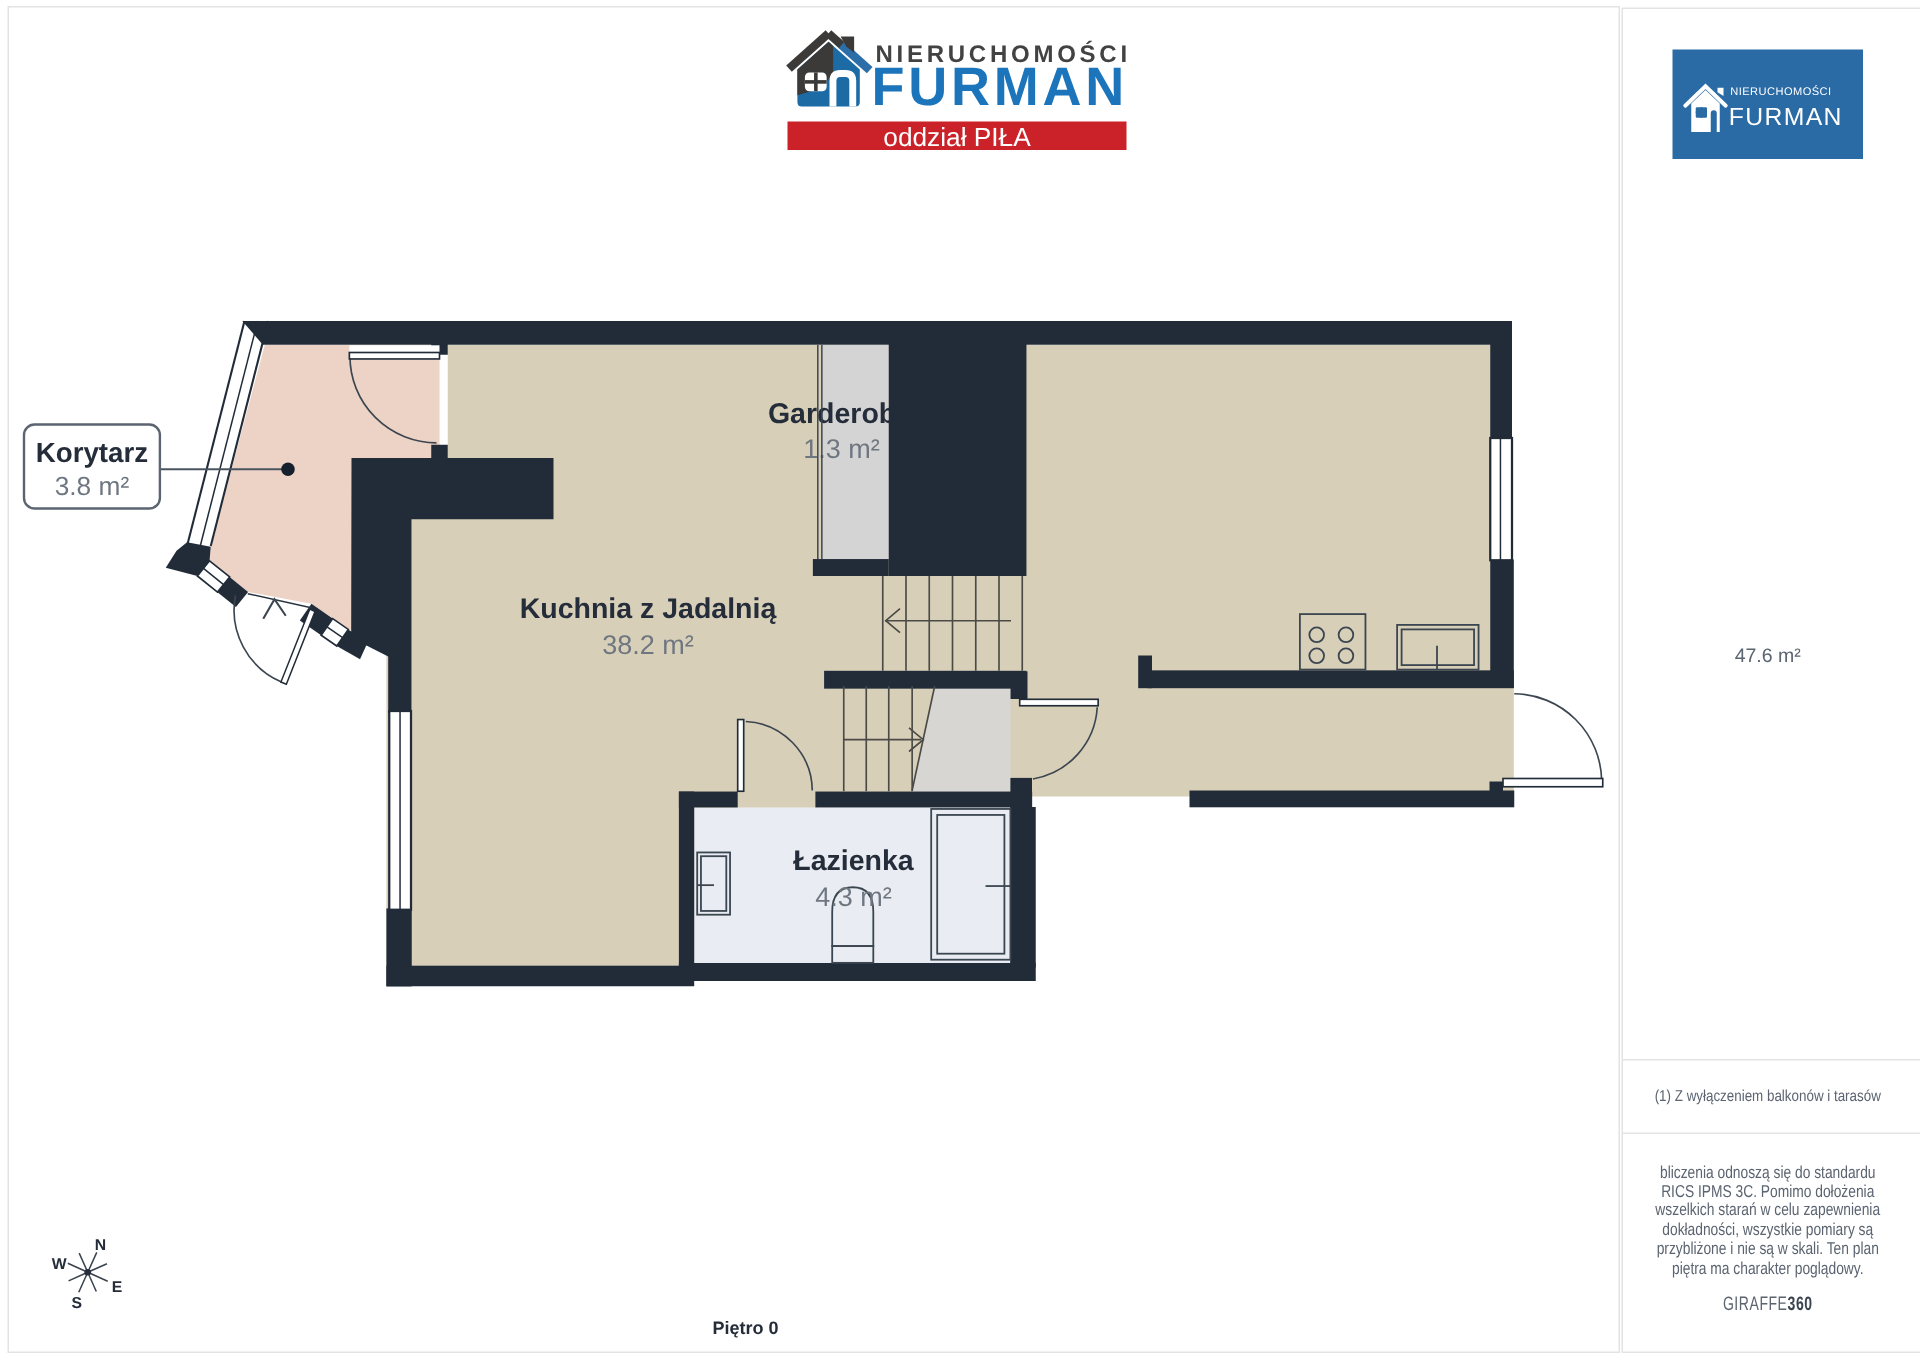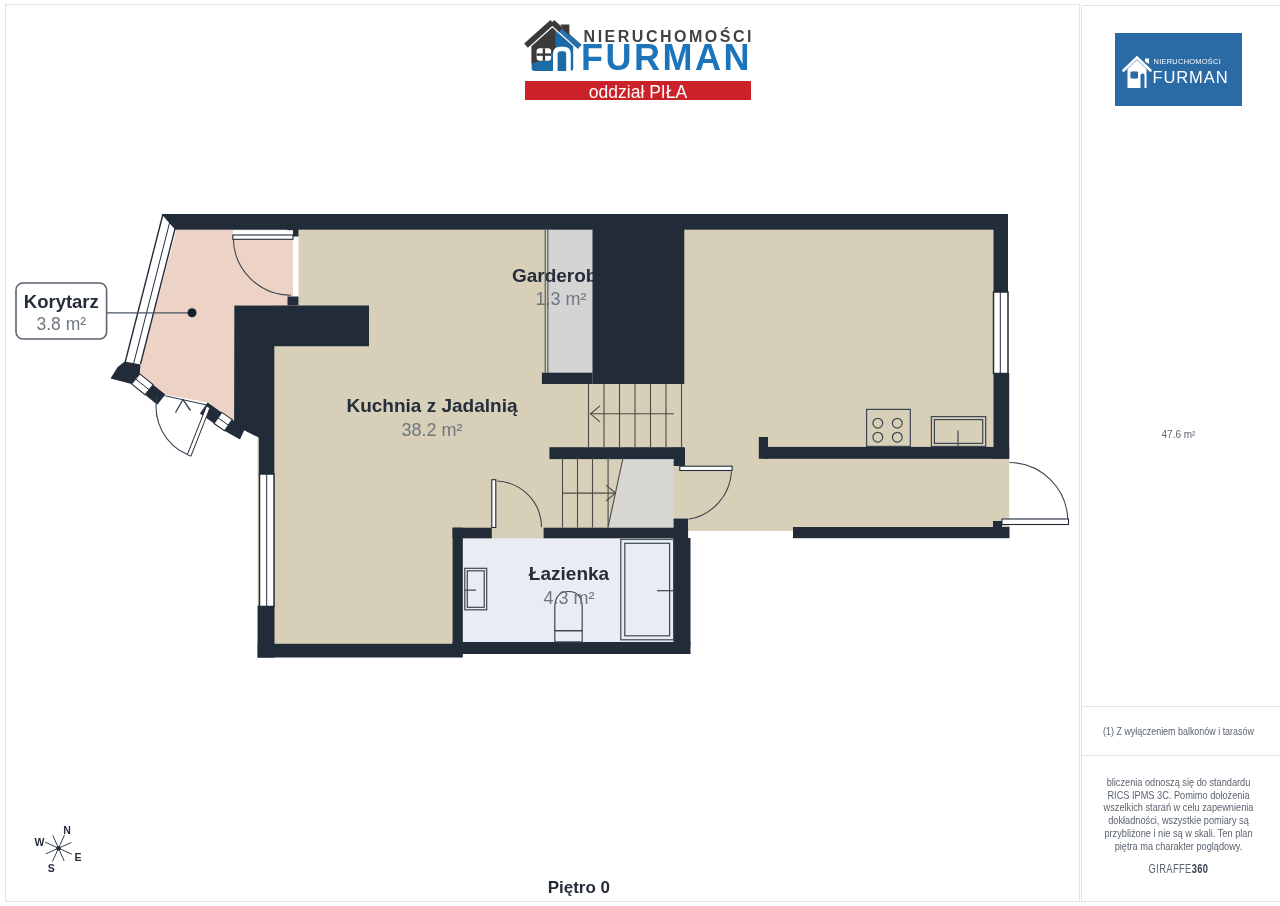--- a/index.html
+++ b/index.html
@@ -5,26 +5,26 @@
   html,body{margin:0;padding:0;width:1280px;height:906px;overflow:hidden;background:#fff;
     font-family:"Liberation Sans", sans-serif;}
   #page{position:relative;width:1280px;height:906px;overflow:hidden;}
   .panel{position:absolute;background:#fff;border:1px solid #e3e3e3;}
   #main{left:5px;top:4px;width:1073px;height:896px;}
   #side{left:1081px;top:5px;width:300px;height:895px;}
   .sdiv{position:absolute;left:0;width:100%;border-top:1px solid #e3e3e3;}
   #sidelogo{position:absolute;left:33px;top:27px;width:127px;height:73px;background:#2a6aa5;}
   .stx{position:absolute;text-align:center;color:#2b3442;}
   #pzt{left:0px;top:386px;width:193px;font-size:12px;font-weight:bold;line-height:15.5px;color:#2b3442;}
-  #m47{left:0px;top:423px;width:193px;font-size:10px;color:#5b6470;}
+  #m47{left:0px;top:423px;width:193px;font-size:13px;color:#5b6470;}
   #note1{left:0px;top:719px;width:193px;font-size:10.5px;color:#5b6470;transform:scaleX(0.85);transform-origin:96.5px 0;}
   #disc{left:0px;top:770px;width:193px;font-size:11.5px;line-height:12.7px;color:#5b6470;transform:scaleX(0.8);transform-origin:96.5px 0;}
   #gir{left:0px;top:855px;width:193px;font-size:13px;color:#5b6470;letter-spacing:0.5px;transform:scaleX(0.72);transform-origin:96.5px 0;}
-  #pietro{position:absolute;left:475px;top:878px;width:135px;text-align:right;
-     font-size:17px;font-weight:bold;color:#242d39;}
+  #pietro{position:absolute;left:475px;top:878px;width:135px;text-align:left;
+     font-size:12px;font-weight:bold;color:#242d39;}
 </style>
 </head>
 <body>
 <div id="page">
 
   <div class="panel" id="main"></div>
 
   <div class="panel" id="side">
 
     <div id="sidelogo">

